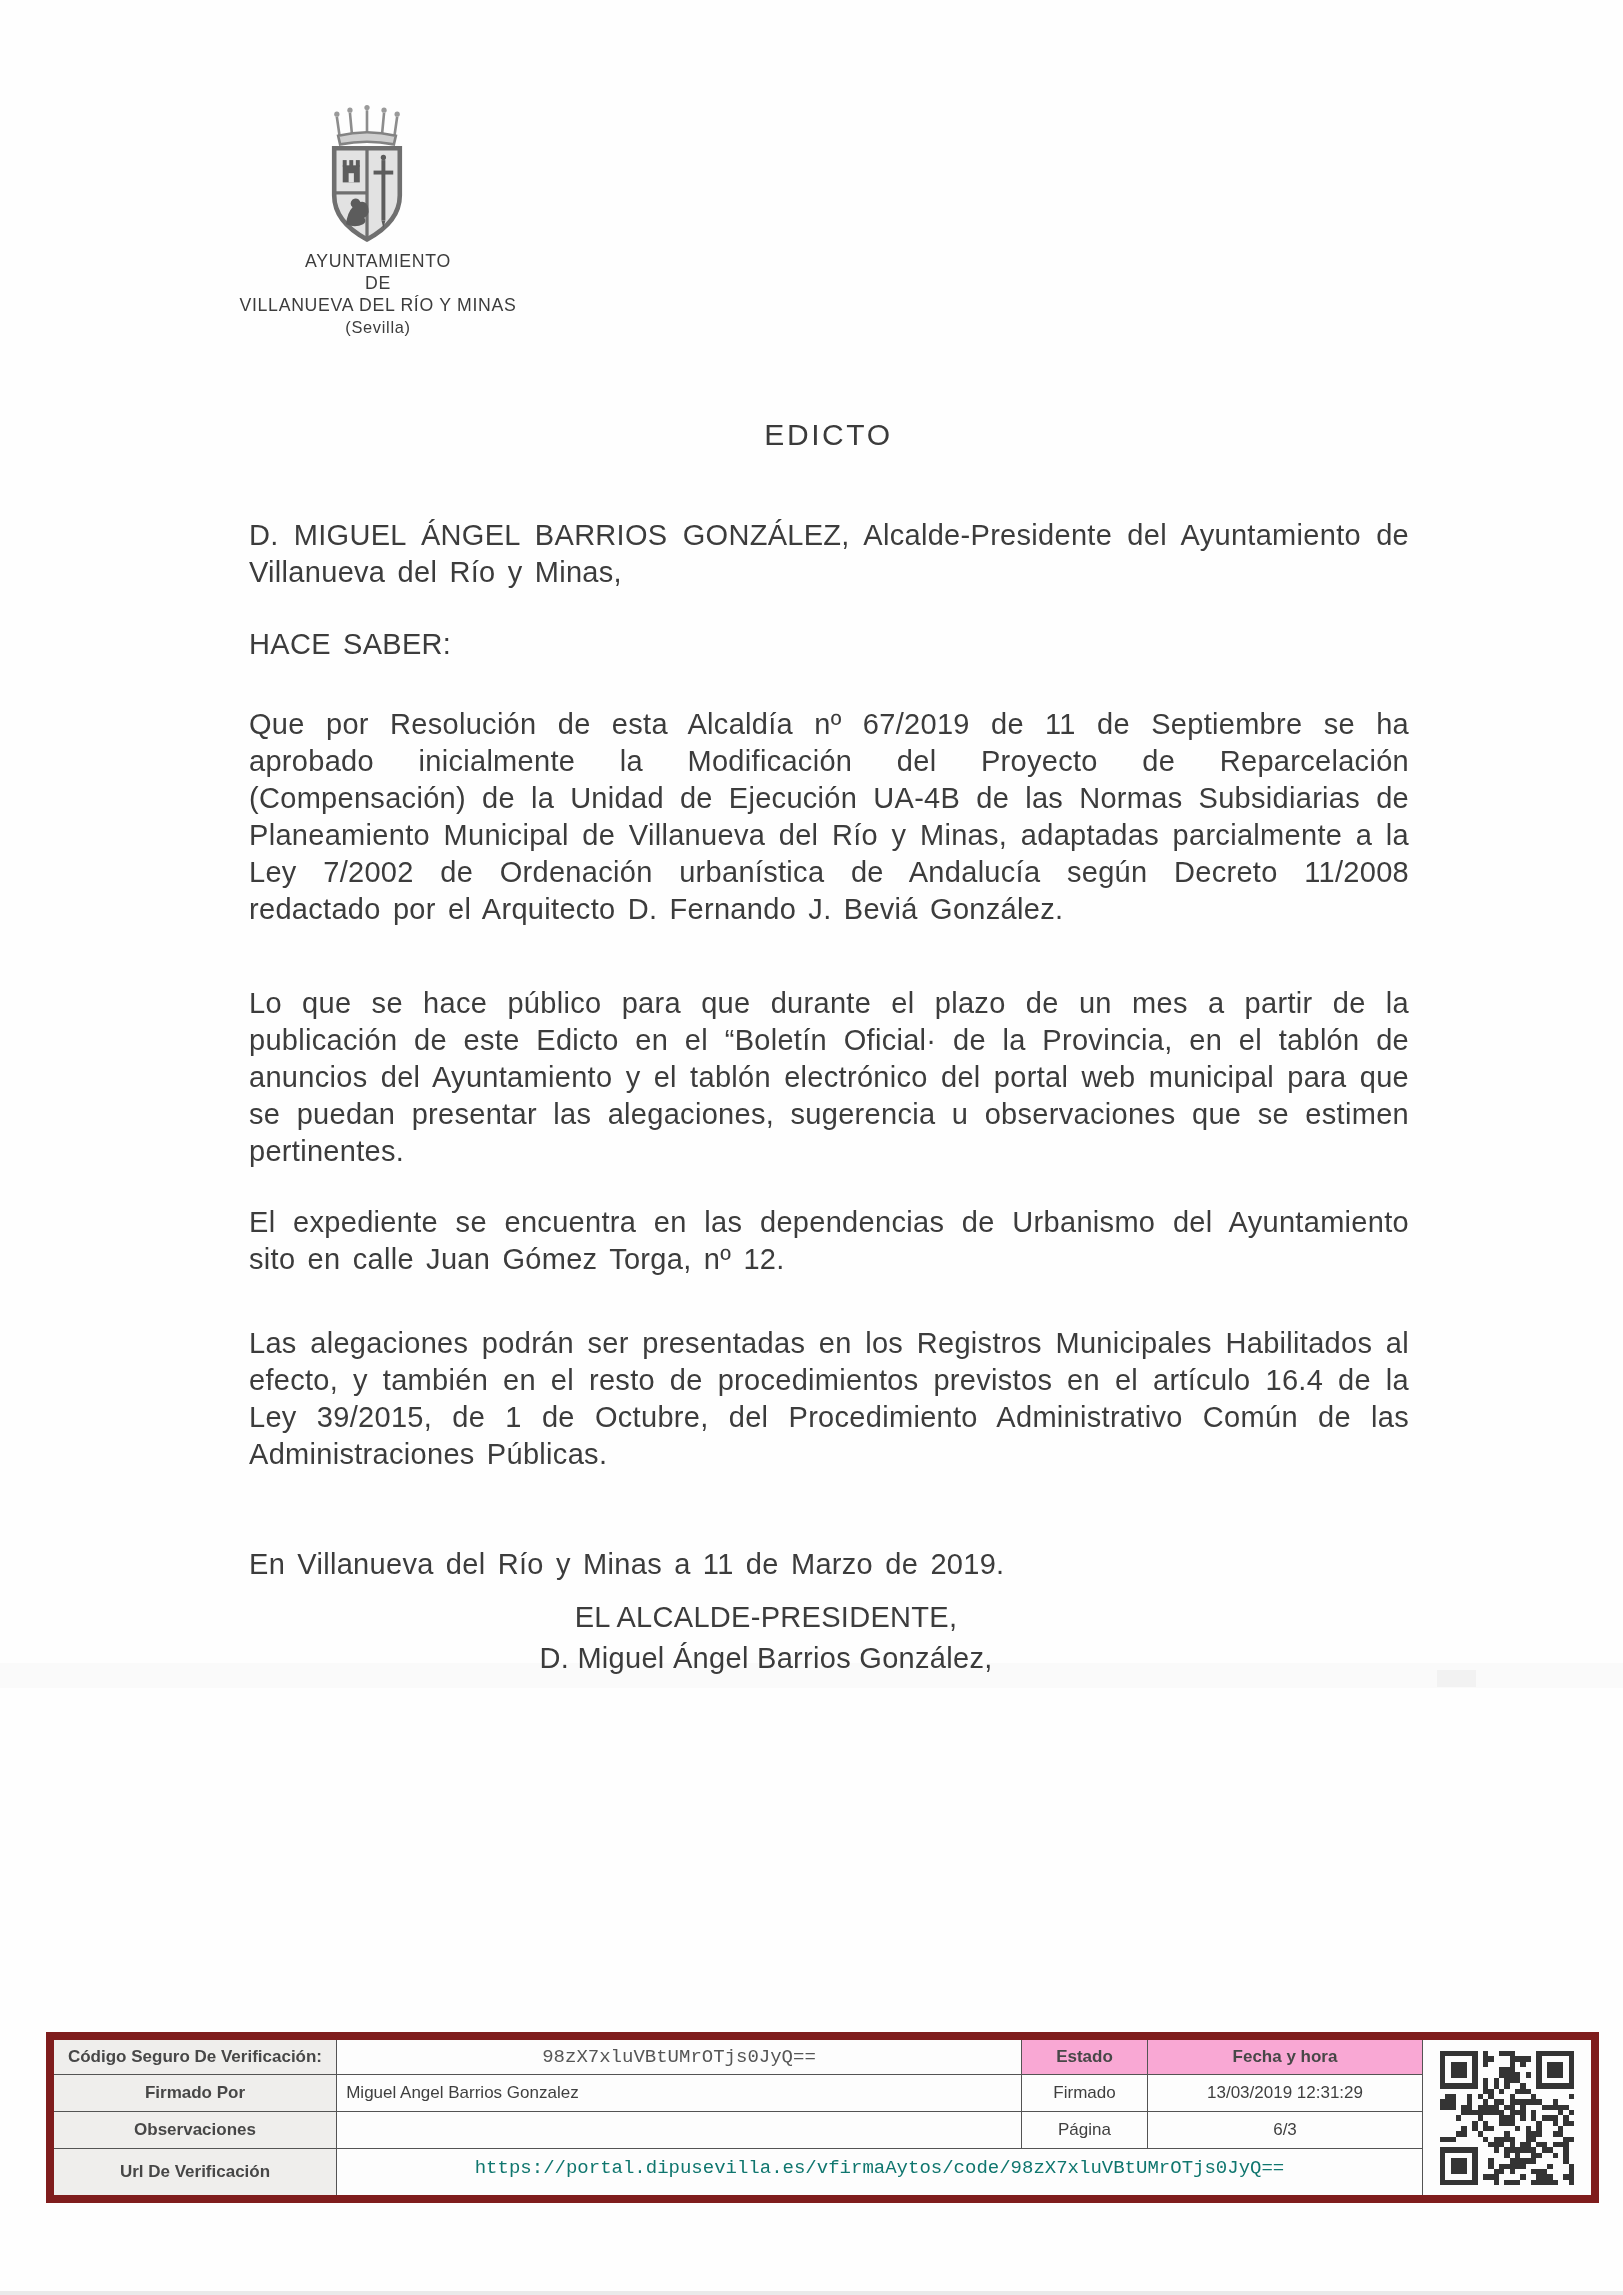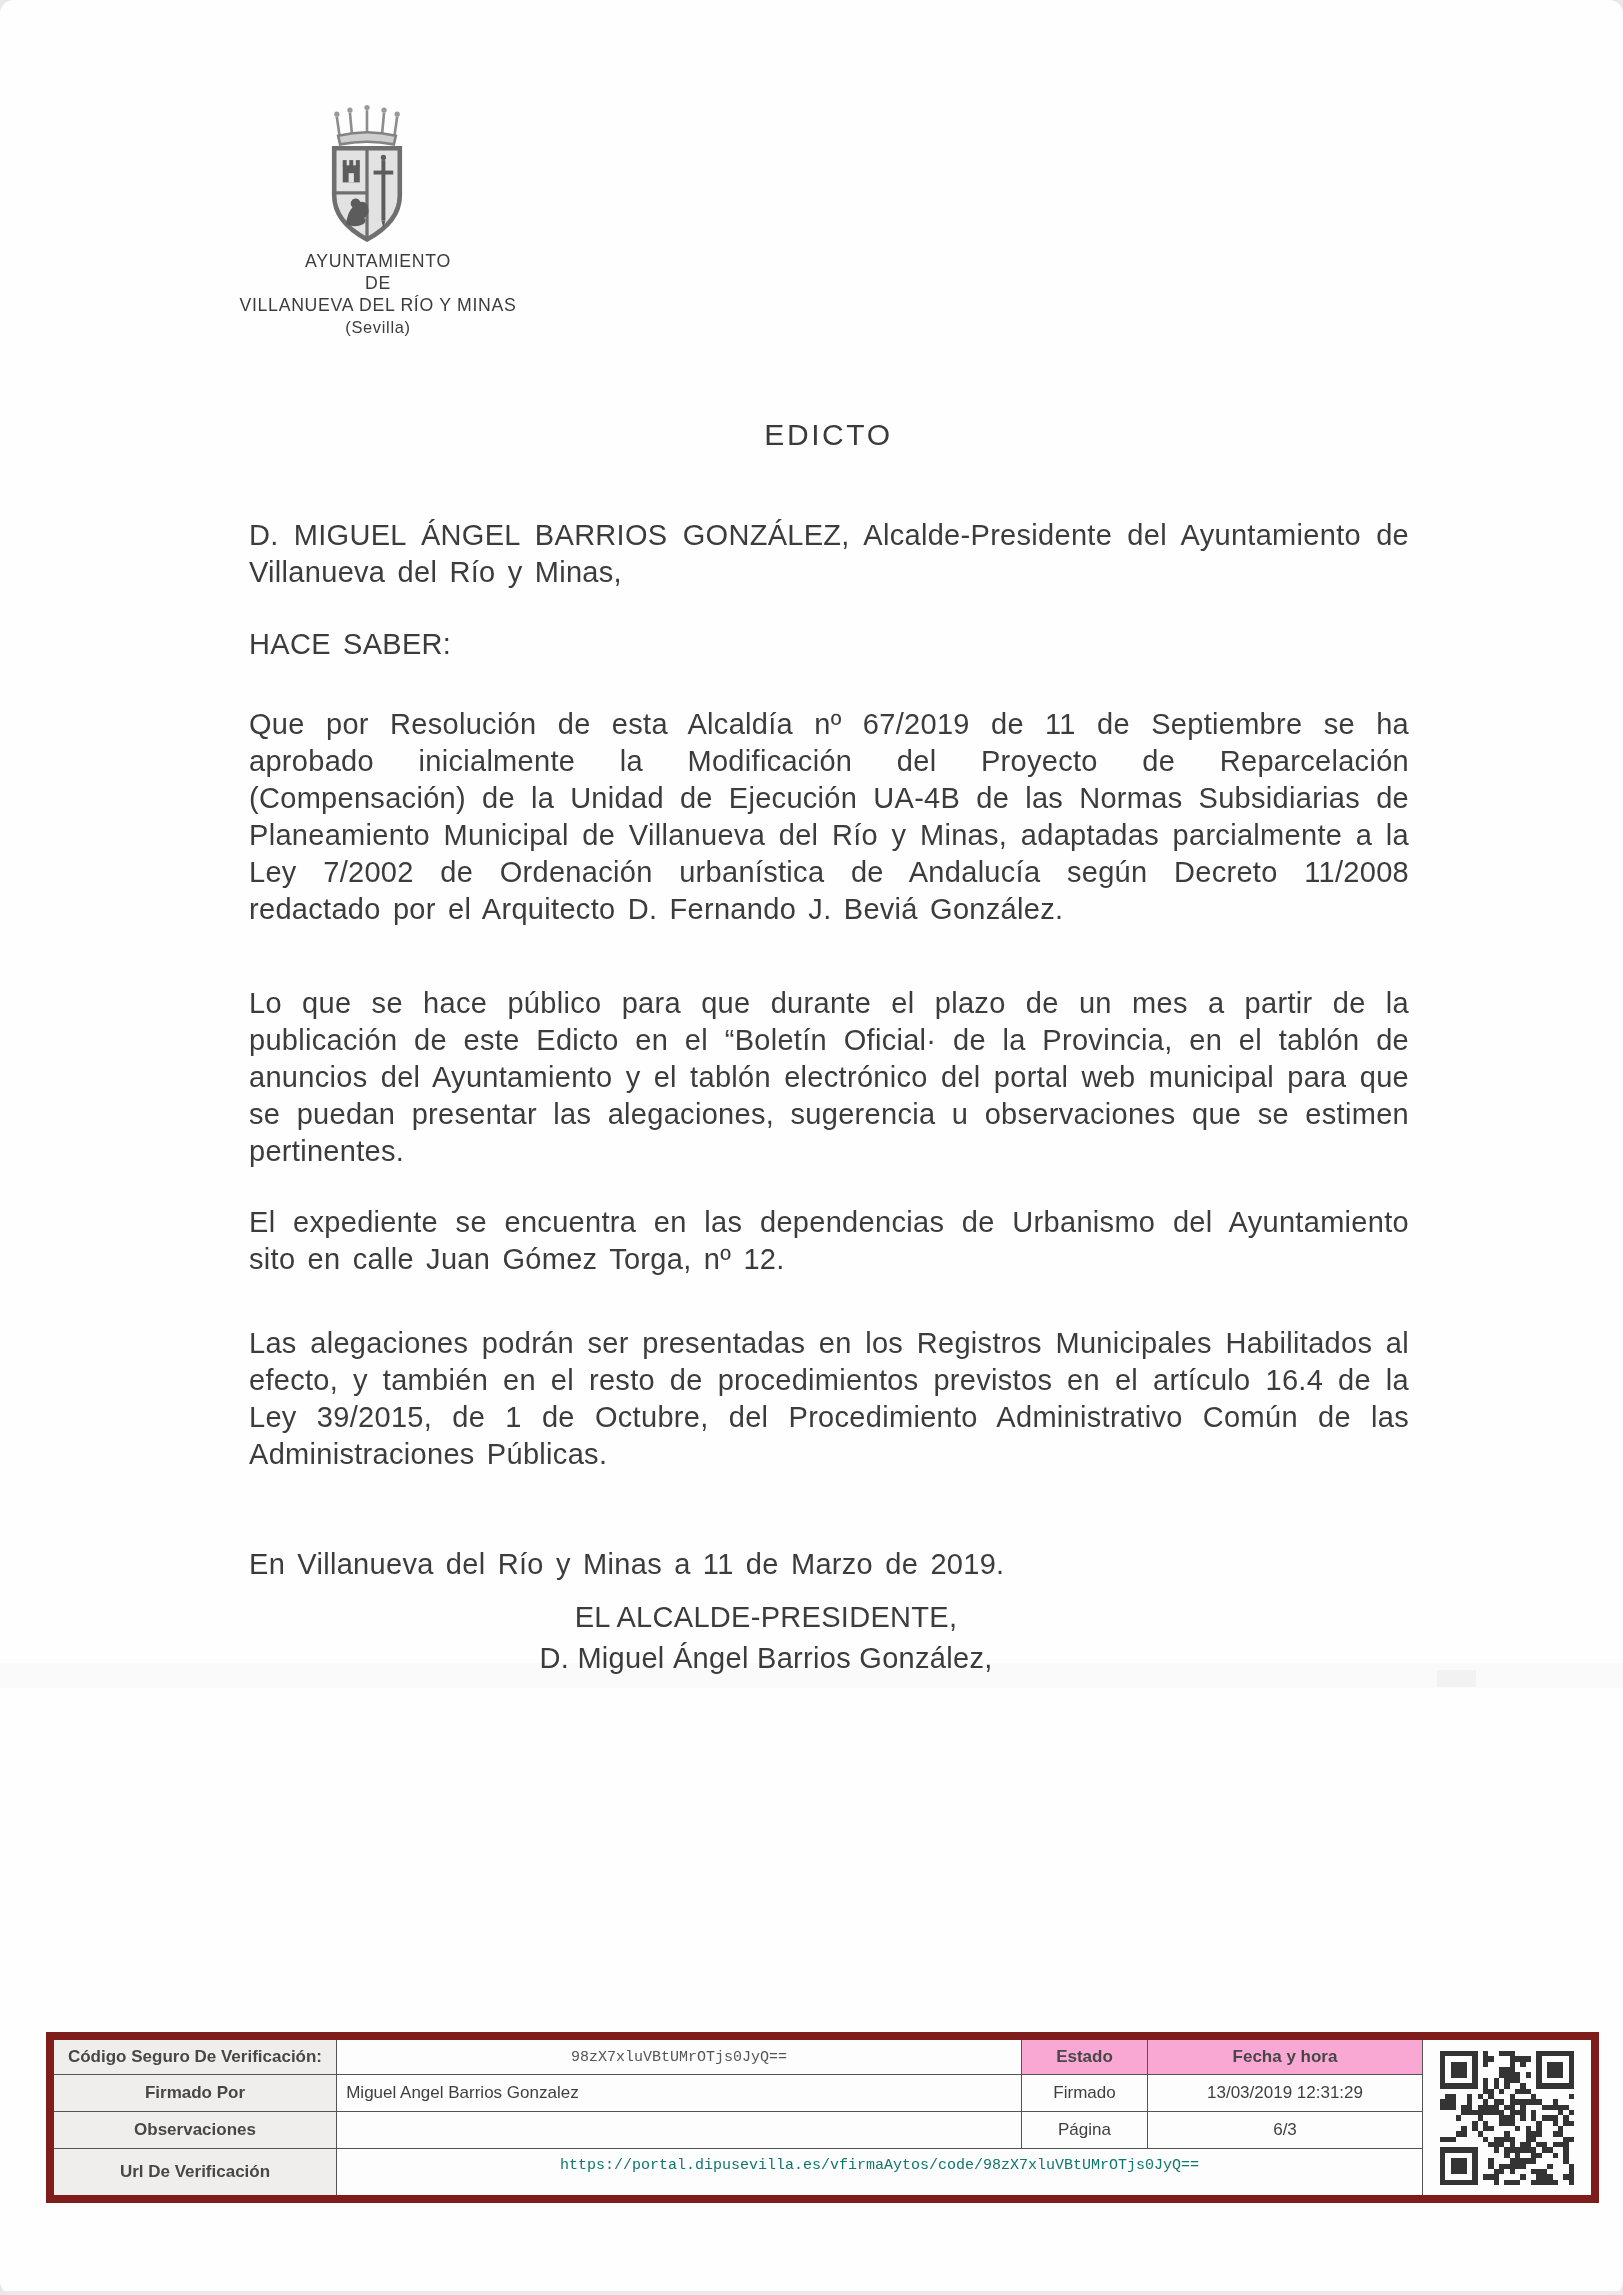--- a/index.html
+++ b/index.html
@@ -3,21 +3,20 @@
 <meta charset="utf-8">
 <style>
   html,body{margin:0;padding:0;background:#e8e8e8;}
   .page{
     position:relative;
     width:1623px;height:2295px;
     background:#fefefe;
     font-family:"Liberation Sans",sans-serif;
     color:#3a3a3a;
     overflow:hidden;
-    border-radius:14px;
   }
   
   .crest{position:absolute;left:321px;top:105px;width:92px;height:141px;}
   .org-block{
     position:absolute;left:221px;top:250px;width:314px;
     text-align:center;color:#3c3c3c;
   }
   .org-line{font-size:17.7px;line-height:22px;letter-spacing:0.7px;white-space:nowrap;}
   .org-line.small{font-size:16.4px;}
   
@@ -60,21 +59,21 @@
   .vcell{
     border-right:1.3px solid #545454;border-bottom:1.3px solid #545454;
     display:flex;align-items:center;justify-content:center;
     overflow:hidden;white-space:nowrap;
   }
   .vcell.last-col{border-right:none;}
   .vcell.last-row{border-bottom:none;}
   .vlabel{background:#efeeec;font-weight:bold;color:#474747;}
   .vhead{background:#f9a8d4;font-weight:bold;color:#474747;}
   .vleft{justify-content:flex-start;padding-left:9.2px;}
-  .mono{font-family:"Liberation Mono",monospace;font-size:15px;color:#565656;}
+  .mono{font-family:"Liberation Mono",monospace;font-size:19px;color:#565656;}
   .mono.url{color:#0f766e;}
   .vurl-row{align-items:flex-start;padding-top:7.9px;}
   .qr-cell{
     grid-column:5;grid-row:1 / span 4;
     border-bottom:none;border-right:none;
     display:flex;align-items:center;justify-content:center;
   }
 </style>
 </head>
 <body>

